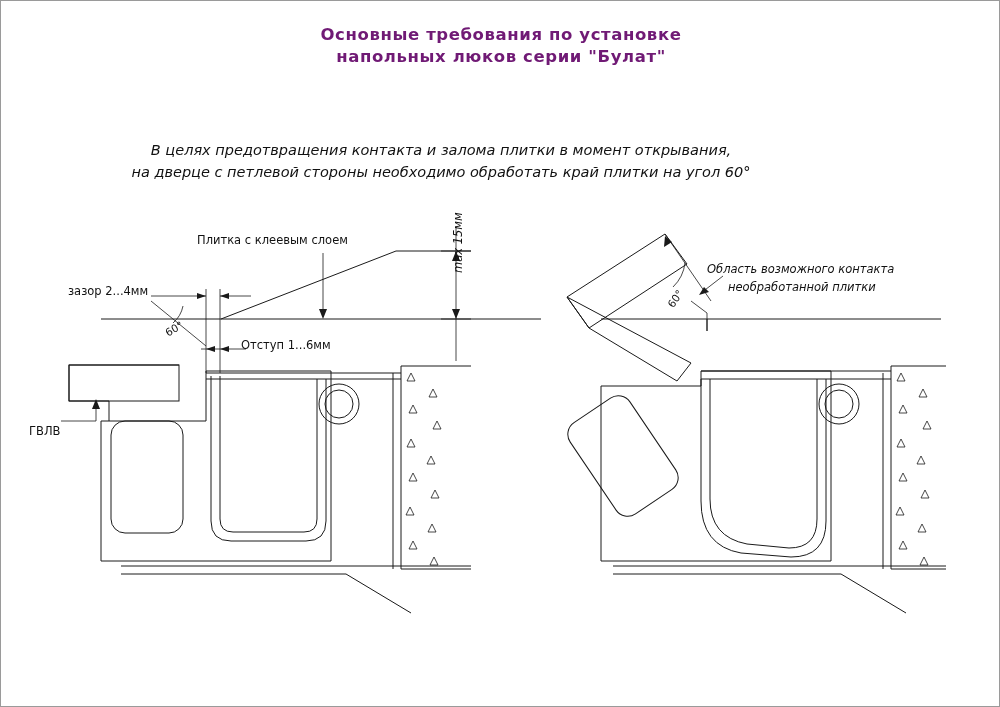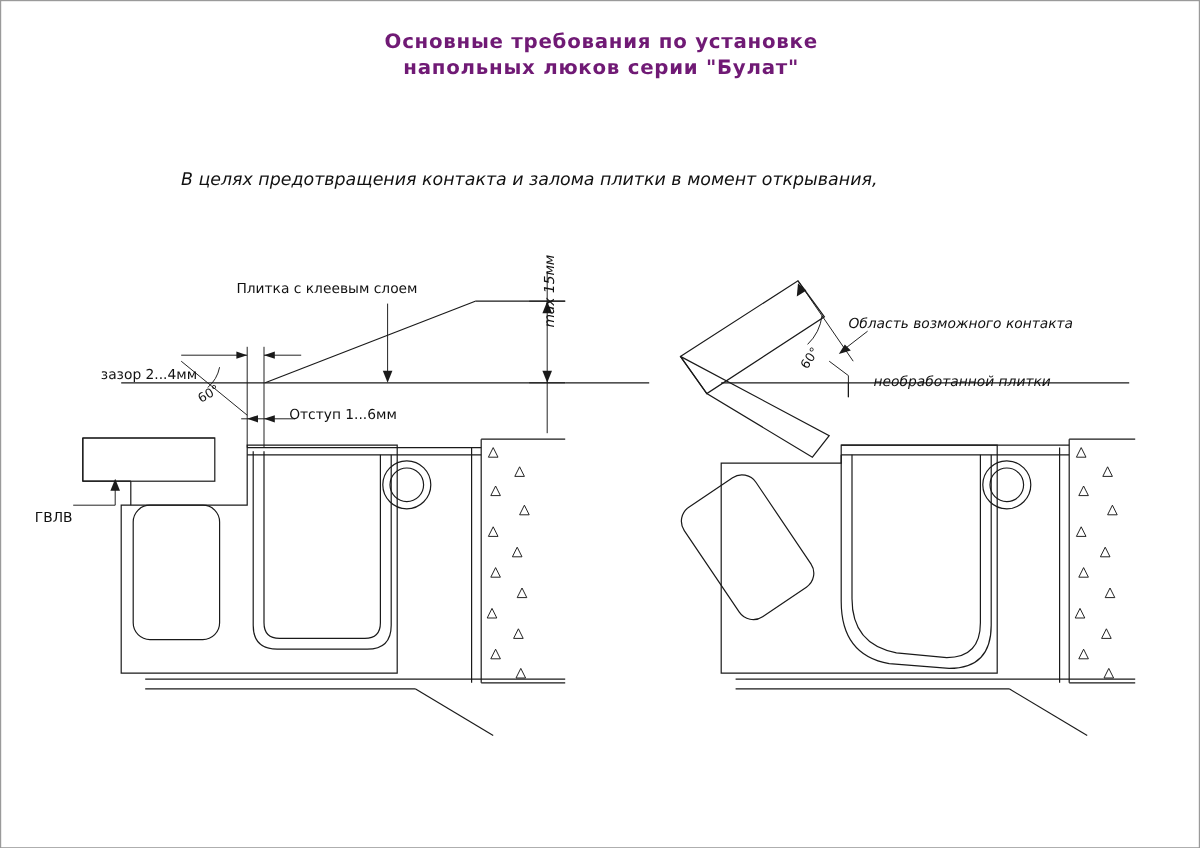--- a/index.html
+++ b/index.html
@@ -95,20 +95,21 @@
 </style>
 </head>
 <body>
 
 <div id="page">
 
   <div class="title" id="title-line1">Основные требования по установке</div>
   <div class="title" id="title-line2">напольных люков серии "Булат"</div>
 
   <div class="subtitle" id="sub-line1">В целях предотвращения контакта и залома плитки в момент открывания,</div>
+  <div class="subtitle" id="sub-line2">на дверце с петлевой стороны необходимо обработать край плитки на угол 60°</div>
 
   <svg class="drawing" viewBox="0 0 1000 707">
     <defs>
       <pattern id="xhatch" width="11" height="11" patternUnits="userSpaceOnUse">
         <path d="M0,0 L11,11 M11,0 L0,11" stroke="#1a1a1a" stroke-width="0.8" fill="none"></path>
       </pattern>
     </defs>
 
     <g>
 
@@ -249,23 +250,23 @@
       </g>
 
       <line class="ln" x1="612" y1="565" x2="890" y2="565"></line>
       <line class="ln" x1="612" y1="573" x2="840" y2="573"></line>
       <line class="ln" x1="840" y1="573" x2="905" y2="612"></line>
       <line class="ln" x1="890" y1="565" x2="945" y2="565"></line>
     </g>
   </svg>
 
   <div class="lbl" style="left:196px; top:232px;">Плитка с клеевым слоем</div>
-  <div class="lbl" style="left:83px; top:283px;margin-top:21px;">зазор 2...4мм</div>
+  <div class="lbl" style="left:67px; top:283px;">зазор 2...4мм</div>
   <div class="lbl" style="left:240px; top:337px;">Отступ 1...6мм</div>
   <div class="lbl it rot90" style="left:450px; top:272px;">max 15мм</div>
   <div class="lbl sm" style="left:162px; top:327px; transform:rotate(-30deg); transform-origin:left top;">60°</div>
   <div class="lbl" style="left:28px; top:423px;">ГВЛВ</div>
 
   <div class="lbl it" style="left:706px; top:261px;">Область возможного контакта</div>
-  <div class="lbl it" style="left:727px; top:279px;margin-top:31px;">необработанной плитки</div>
+  <div class="lbl it" style="left:727px; top:279px;">необработанной плитки</div>
   <div class="lbl sm" style="left:664px; top:302px; transform:rotate(-56deg); transform-origin:left top;">60°</div>
 
 </div>
 
 </body></html>

